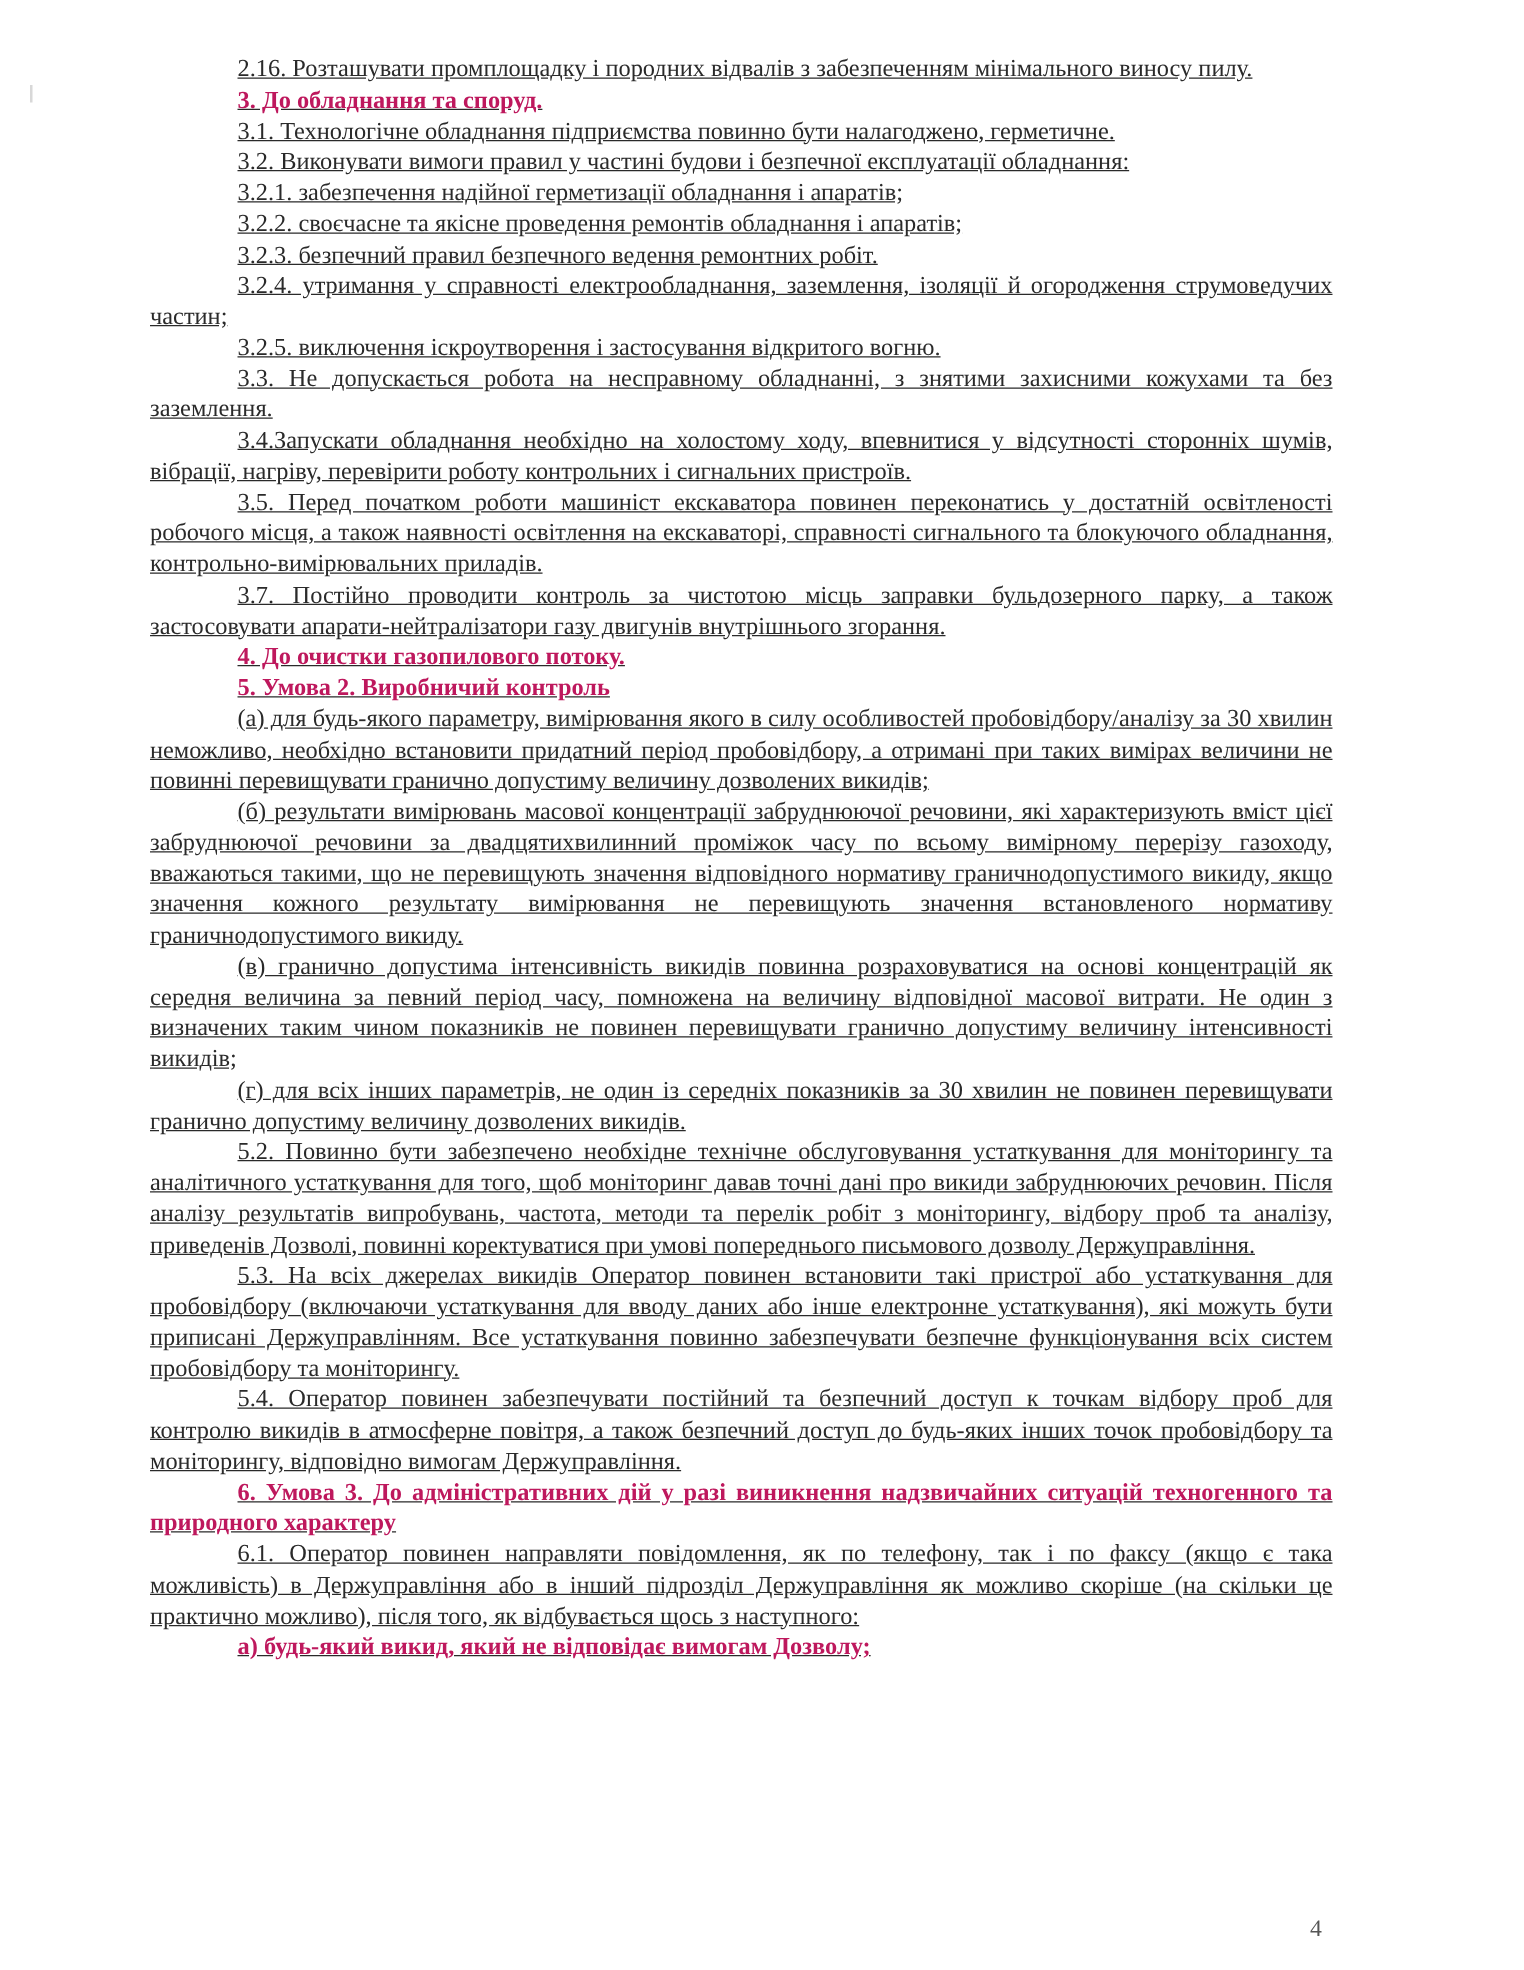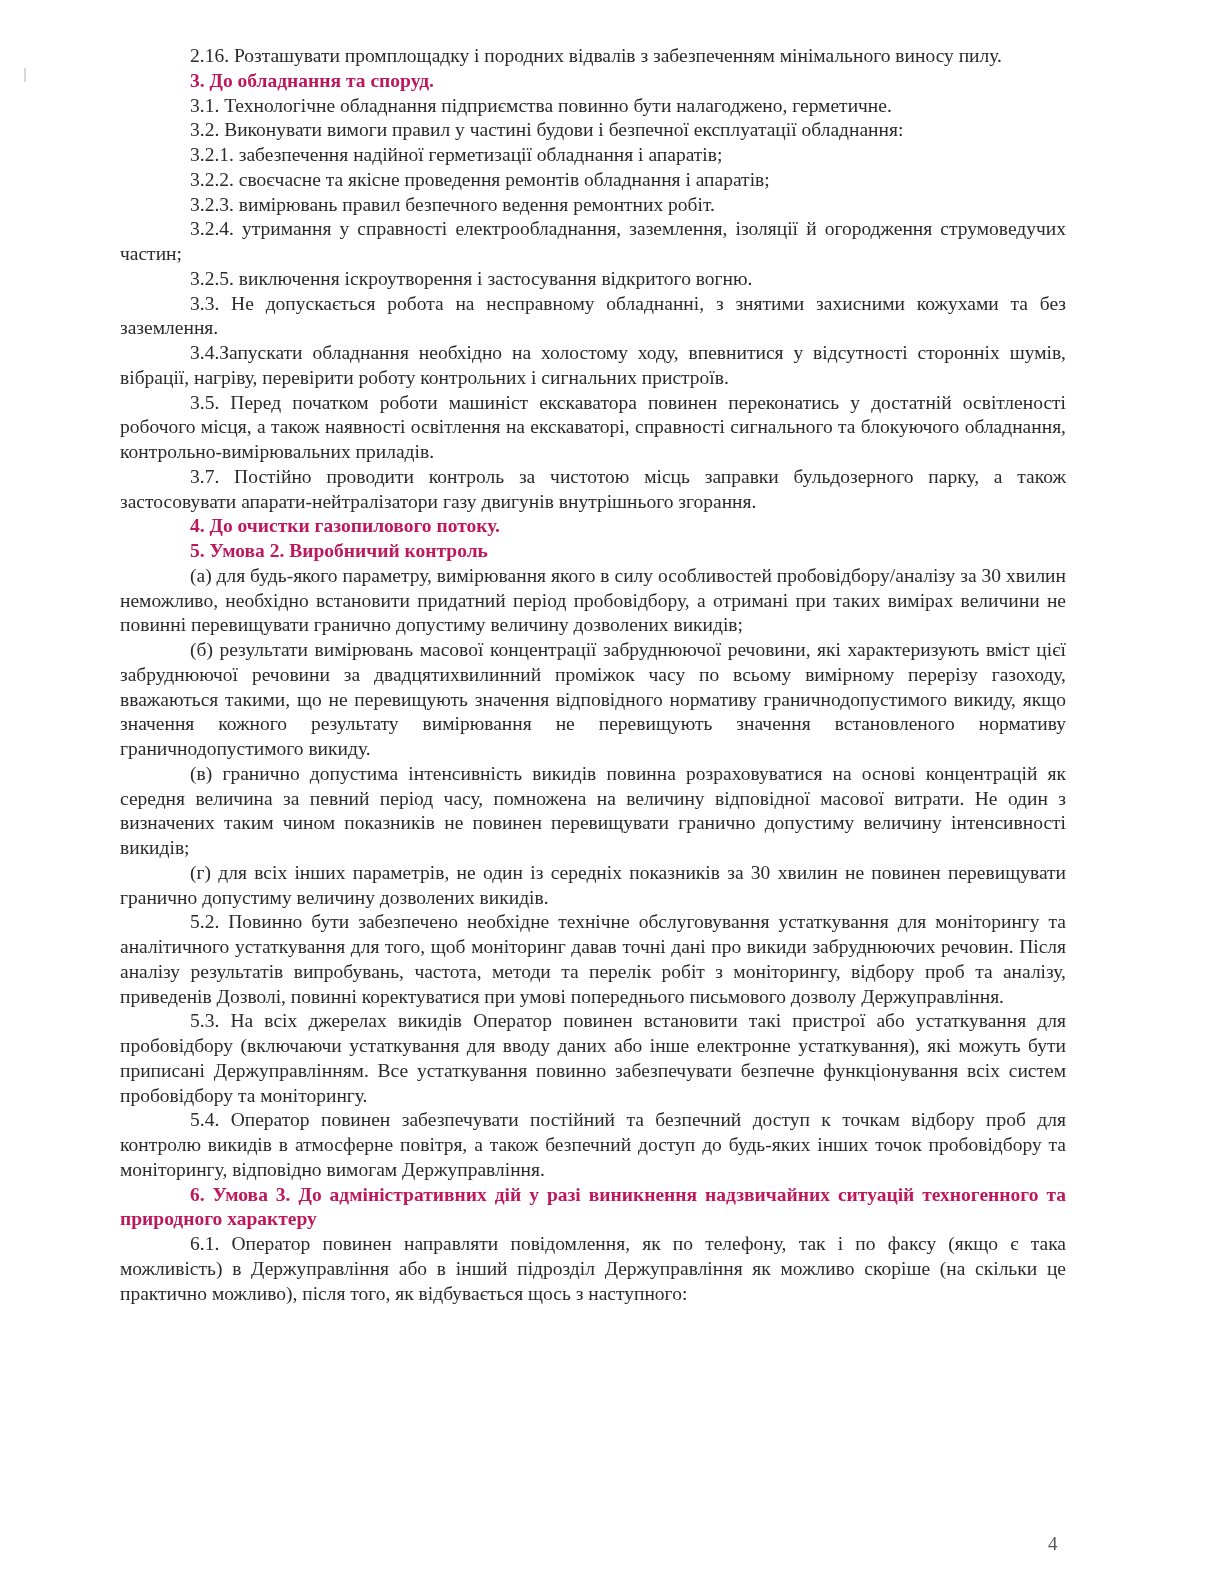--- a/index.html
+++ b/index.html
@@ -2,20 +2,21 @@
 <html><head>
 <meta charset="utf-8">
 <style>
   html, body { margin: 0; padding: 0; background: #ffffff; }
   body { width: 1219px; height: 1576px; position: relative; overflow: hidden; }
   .page {
     position: absolute; left: 120px; top: 44px; width: 946px;
     font-family: "Liberation Serif", serif;
     font-size: 19.5px; line-height: 24.75px; color: #2a2a2a;
     text-align: justify;
+    text-decoration: underline;
   }
   .p { margin: 0; text-indent: 70px; }
   .b { font-weight: bold; color: #be185d; }
   .page-number {
     position: absolute; left: 1048px; top: 1533px;
     font-family: "Liberation Serif", serif; font-size: 19px; color: #555;
   }
   .margin-mark { position: absolute; left: 24px; top: 68px; width: 2px; height: 14px; background: #d8d8d8; }
 </style>
 </head>
@@ -23,33 +24,34 @@
 
 <div class="margin-mark"></div>
 
 <div class="page" id="page">
     <p class="p">2.16. Розташувати промплощадку  і породних відвалів з забезпеченням мінімального виносу пилу.</p>
     <p class="p b">3. До обладнання та споруд.</p>
     <p class="p">3.1. Технологічне обладнання підприємства повинно бути налагоджено, герметичне.</p>
     <p class="p">3.2. Виконувати вимоги правил у частині будови і безпечної експлуатації обладнання:</p>
     <p class="p">3.2.1. забезпечення надійної герметизації обладнання і апаратів;</p>
     <p class="p">3.2.2. своєчасне та якісне проведення ремонтів обладнання і апаратів;</p>
-    <p class="p">3.2.3. вимірювань правил безпечного ведення ремонтних робіт.</p>
+    <p class="p">3.2.3. безпечний правил безпечного ведення ремонтних робіт.</p>
     <p class="p">3.2.4. утримання у справності електрообладнання, заземлення, ізоляції й огородження струмоведучих частин;</p>
     <p class="p">3.2.5. виключення іскроутворення і застосування відкритого вогню.</p>
     <p class="p">3.3. Не допускається робота на несправному обладнанні, з знятими захисними кожухами та без заземлення.</p>
     <p class="p">3.4.Запускати обладнання необхідно на холостому ходу, впевнитися у відсутності сторонніх шумів, вібрації, нагріву, перевірити роботу контрольних і сигнальних пристроїв.</p>
     <p class="p">3.5. Перед початком роботи машиніст екскаватора повинен переконатись у достатній освітленості робочого місця, а також наявності освітлення на екскаваторі, справності сигнального та блокуючого обладнання, контрольно-вимірювальних приладів.</p>
     <p class="p">3.7. Постійно проводити контроль за чистотою місць заправки бульдозерного парку, а також застосовувати апарати-нейтралізатори газу двигунів внутрішнього згорання.</p>
     <p class="p b">4. До очистки газопилового потоку.</p>
     <p class="p b">5. Умова 2. Виробничий контроль</p>
     <p class="p">(а) для будь-якого параметру, вимірювання якого в силу особливостей пробовідбору/аналізу за 30 хвилин неможливо, необхідно встановити придатний період пробовідбору, а отримані при таких вимірах величини не повинні перевищувати гранично допустиму величину дозволених викидів;</p>
     <p class="p">(б) результати вимірювань масової концентрації забруднюючої речовини, які характеризують вміст цієї забруднюючої речовини за двадцятихвилинний проміжок часу по всьому вимірному перерізу газоходу, вважаються такими, що не перевищують значення відповідного нормативу граничнодопустимого викиду, якщо значення кожного результату вимірювання не перевищують значення встановленого нормативу граничнодопустимого викиду.</p>
     <p class="p">(в) гранично допустима інтенсивність викидів повинна розраховуватися на основі концентрацій як середня величина за певний період часу, помножена на величину відповідної масової витрати. Не один з визначених таким чином показників не повинен перевищувати гранично допустиму величину інтенсивності викидів;</p>
     <p class="p">(г) для всіх інших параметрів, не один із середніх показників за 30 хвилин не повинен перевищувати гранично допустиму  величину дозволених викидів.</p>
     <p class="p">5.2. Повинно бути забезпечено необхідне технічне обслуговування устаткування для моніторингу та аналітичного устаткування для того, щоб моніторинг давав точні дані про викиди забруднюючих речовин. Після аналізу результатів випробувань, частота, методи та перелік робіт з моніторингу, відбору проб та аналізу, приведенів Дозволі, повинні коректуватися при умові попереднього письмового дозволу Держуправління.</p>
     <p class="p">5.3. На всіх джерелах викидів Оператор повинен встановити такі пристрої або устаткування для пробовідбору (включаючи устаткування для вводу даних або інше електронне устаткування), які можуть бути приписані Держуправлінням. Все устаткування повинно забезпечувати безпечне функціонування всіх систем пробовідбору та моніторингу.</p>
     <p class="p">5.4. Оператор повинен забезпечувати постійний та безпечний доступ к точкам відбору проб для контролю викидів в атмосферне повітря, а також безпечний доступ до будь-яких інших точок пробовідбору та моніторингу, відповідно вимогам Держуправління.</p>
     <p class="p b">6. Умова 3. До адміністративних дій у разі виникнення надзвичайних ситуацій техногенного та природного характеру</p>
     <p class="p">6.1. Оператор повинен направляти повідомлення, як по телефону, так і по факсу (якщо є така можливість) в Держуправління або в інший підрозділ Держуправління як можливо скоріше (на скільки це практично можливо), після того, як відбувається щось з наступного:</p>
+    <p class="p b">а) будь-який викид, який не відповідає вимогам Дозволу;</p>
   </div>
 
 <div class="page-number">4</div>
 
 </body></html>

